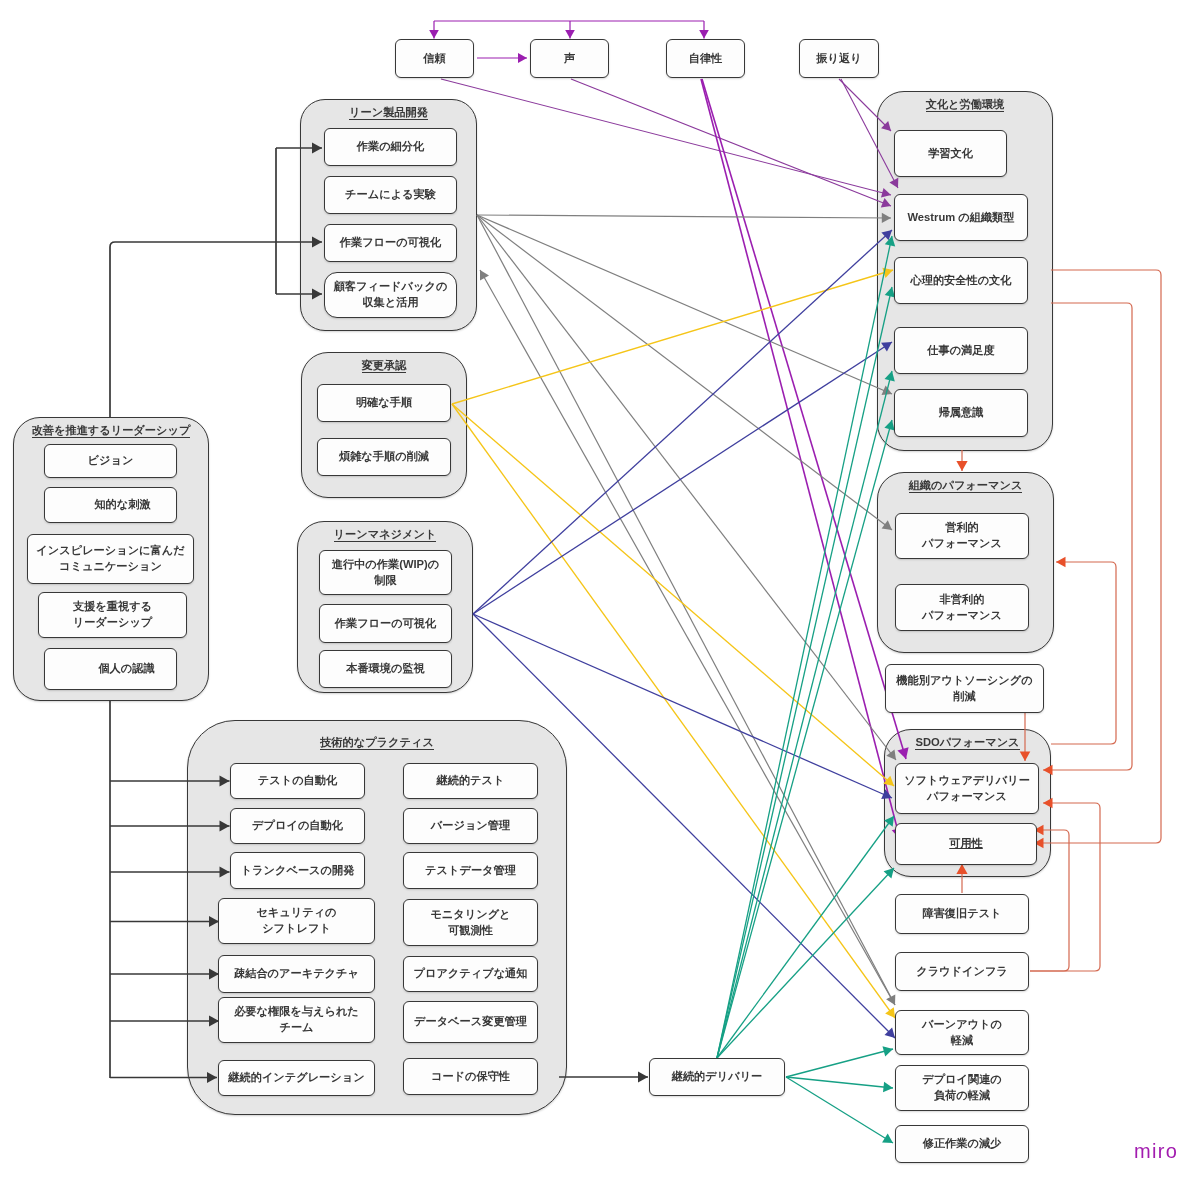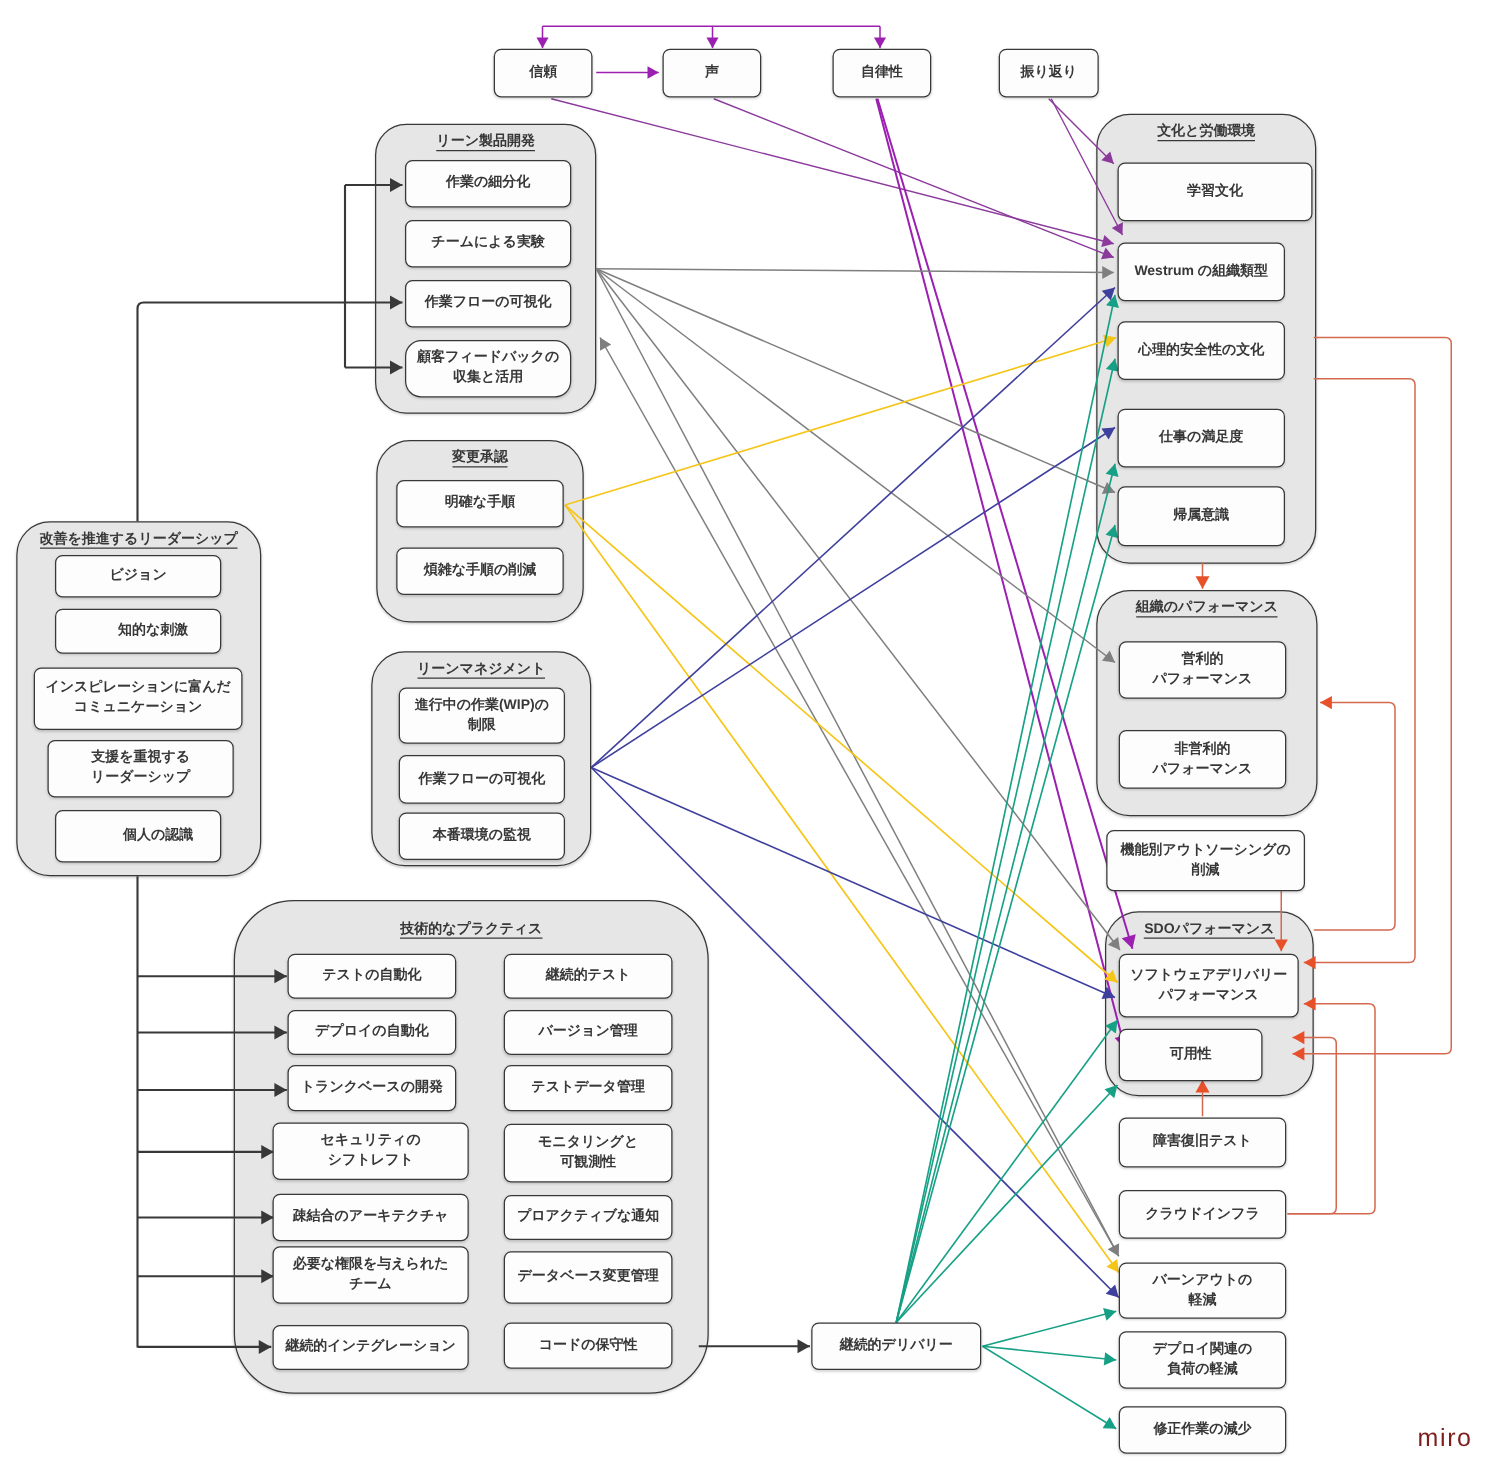--- a/index.html
+++ b/index.html
@@ -11,21 +11,21 @@
   svg.edges{position:absolute;left:0;top:0;width:1200px;height:1186px;pointer-events:none;}
   .grp{position:absolute;background:#e6e6e6;border:1.85px solid #383838;border-radius:27px;box-sizing:border-box;
         box-shadow:0 1px 2px rgba(0,0,0,0.18);}
   .grp-title{position:absolute;width:100%;text-align:center;font-weight:bold;font-size:11.2px;color:#383838;
              top:5px;left:0;}
   .grp-title span{border-bottom:1.3px solid #383838;padding-bottom:1px;}
   .node{position:absolute;background:#fdfdfd;border:1.7px solid #383838;border-radius:6px;box-sizing:border-box;
         box-shadow:0 1px 2px rgba(0,0,0,0.16);
         display:flex;align-items:center;justify-content:center;text-align:center;
         font-size:11.2px;color:#383838;line-height:1.42;font-weight:bold;white-space:pre-line;}
-  .miro{position:absolute;left:1134px;top:1141px;font-size:20px;color:#7f1d1d;letter-spacing:1.3px;font-weight:400;line-height:1;}
+  .miro{position:absolute;left:1134px;top:1141px;font-size:20px;color:#a21caf;letter-spacing:1.3px;font-weight:400;line-height:1;}
 </style>
 </head>
 <body>
 
 <div id="stage">
 <div class="grp" style="left:300px;top:99px;width:177px;height:232px;border-radius:25px;">
       <div class="grp-title" style="top:5px;"><span>リーン製品開発</span></div>
     </div>
 <div class="grp" style="left:301px;top:352px;width:166px;height:146px;border-radius:27px;">
       <div class="grp-title" style="top:5px;"><span>変更承認</span></div>
@@ -296,34 +296,34 @@
 <div class="node" style="left:218px;top:1060px;width:157px;height:36px;">継続的インテグレーション</div>
 <div class="node" style="left:403px;top:763px;width:135px;height:36px;">継続的テスト</div>
 <div class="node" style="left:403px;top:808px;width:135px;height:36px;">バージョン管理</div>
 <div class="node" style="left:403px;top:852px;width:135px;height:37px;">テストデータ管理</div>
 <div class="node" style="left:403px;top:899px;width:135px;height:47px;">モニタリングと
 可観測性</div>
 <div class="node" style="left:403px;top:956px;width:135px;height:36px;">プロアクティブな通知</div>
 <div class="node" style="left:403px;top:1001px;width:135px;height:42px;">データベース変更管理</div>
 <div class="node" style="left:403px;top:1058px;width:135px;height:37px;">コードの保守性</div>
 <div class="node" style="left:649px;top:1058px;width:136px;height:38px;">継続的デリバリー</div>
-<div class="node" style="left:894px;top:130px;width:156px;height:47px;">学習文化</div>
+<div class="node" style="left:894px;top:130px;width:113px;height:47px;">学習文化</div>
 <div class="node" style="left:894px;top:194px;width:134px;height:47px;">Westrum の組織類型</div>
 <div class="node" style="left:894px;top:257px;width:134px;height:47px;">心理的安全性の文化</div>
 <div class="node" style="left:894px;top:327px;width:134px;height:47px;">仕事の満足度</div>
 <div class="node" style="left:894px;top:389px;width:134px;height:48px;">帰属意識</div>
 <div class="node" style="left:895px;top:513px;width:134px;height:46px;">営利的
 パフォーマンス</div>
 <div class="node" style="left:895px;top:584px;width:134px;height:47px;">非営利的
 パフォーマンス</div>
 <div class="node" style="left:885px;top:664px;width:159px;height:49px;">機能別アウトソーシングの
 削減</div>
 <div class="node" style="left:895px;top:763px;width:144px;height:51px;">ソフトウェアデリバリー
 パフォーマンス</div>
-<div class="node" style="left:895px;top:823px;width:115px;height:42px;">可用性</div>
+<div class="node" style="left:895px;top:823px;width:142px;height:42px;text-decoration:underline;">可用性</div>
 <div class="node" style="left:895px;top:894px;width:134px;height:40px;">障害復旧テスト</div>
 <div class="node" style="left:895px;top:952px;width:134px;height:39px;">クラウドインフラ</div>
 <div class="node" style="left:895px;top:1010px;width:134px;height:45px;">バーンアウトの
 軽減</div>
 <div class="node" style="left:895px;top:1065px;width:134px;height:46px;">デプロイ関連の
 負荷の軽減</div>
 <div class="node" style="left:895px;top:1125px;width:134px;height:38px;">修正作業の減少</div>
 <div class="miro">miro</div>
 </div>
 

